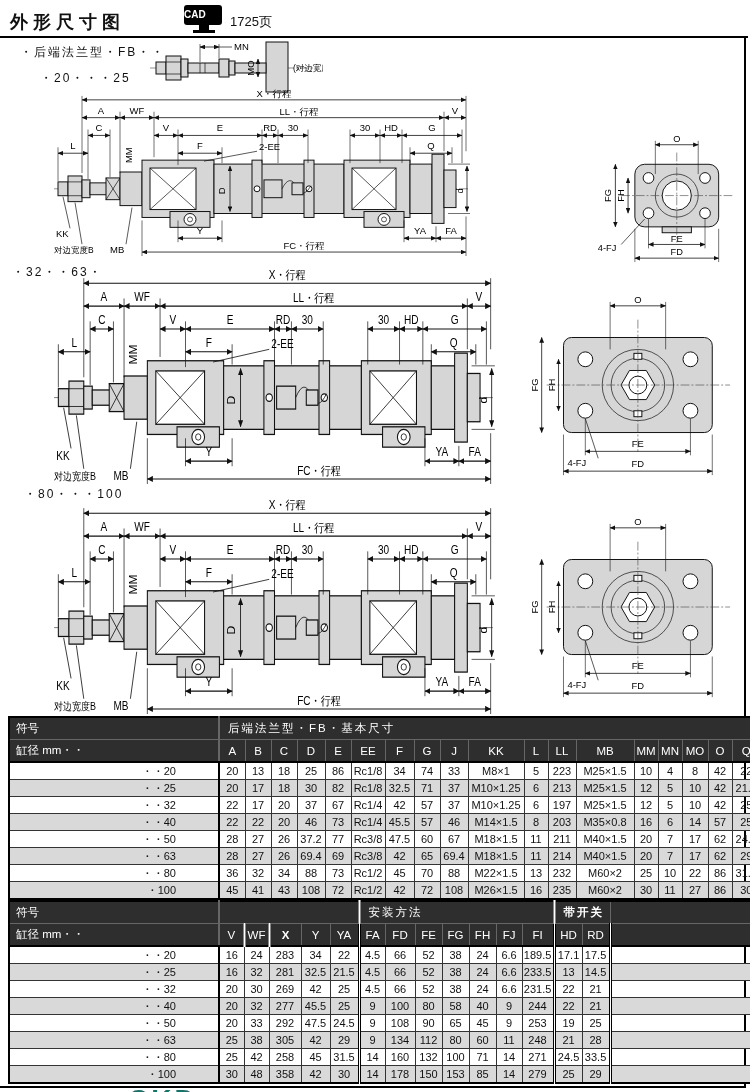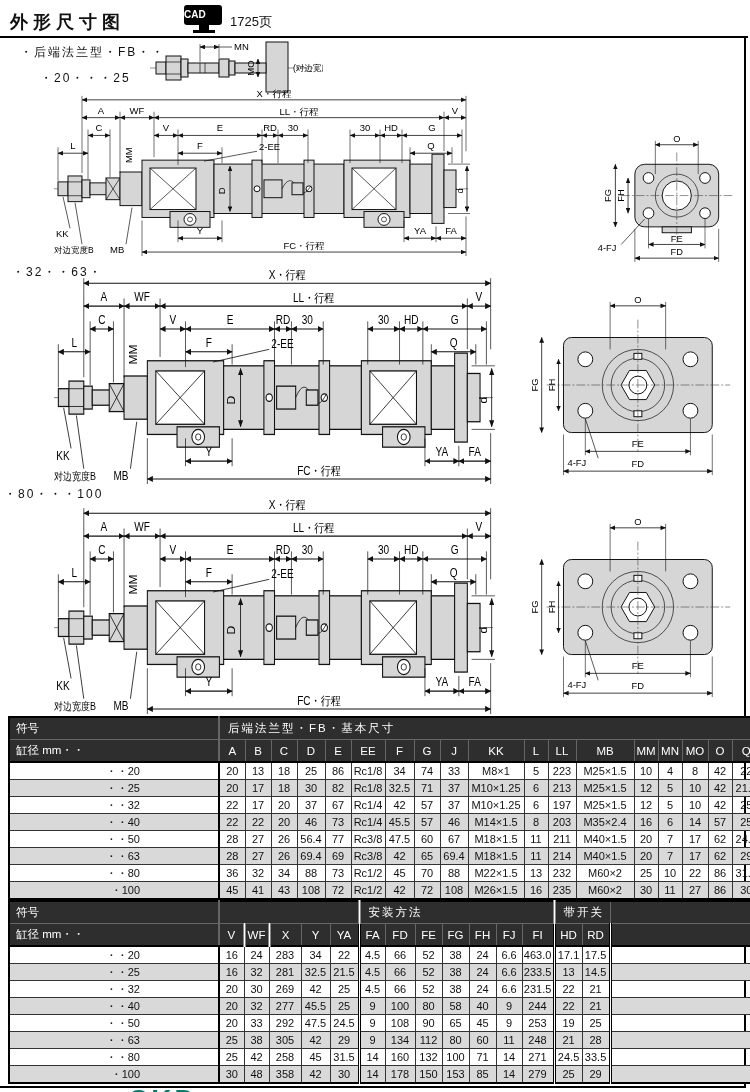--- a/index.html
+++ b/index.html
@@ -14,49 +14,49 @@
   #cadicon{top:5px;left:184px;width:40px;height:30px;}
   #cadscreen{width:38px;height:20px;background:#000;border-radius:3px;color:#fff;
              font-size:10px;font-weight:bold;text-align:left;line-height:20px;letter-spacing:0;}
   #cadstand{width:10px;height:5px;background:#000;margin:0 auto;}
   #cadbase{width:22px;height:3px;background:#000;margin:0 auto;}
   #cadpage{top:13px;left:230px;font-size:13px;}
   .seclabel{font-size:12px;letter-spacing:2px;}
   #sec1a{top:44px;left:12px;margin-left:8px;}
   #sec1b{top:70px;left:40px;}
   #sec2{top:264px;left:12px;}
-  #sec3{top:486px;left:4px;}
+  #sec3{top:486px;left:24px;}
   
   svg{overflow:visible;}
   svg text{font-family:"Liberation Sans",sans-serif;font-size:9.5px;fill:#000;}
   .sh{fill:#d6d6d6;stroke:#111;stroke-width:1;}
   .shw{fill:#fff;stroke:#111;stroke-width:1;}
   .il{stroke:#111;stroke-width:0.7;fill:none;}
   .dl{stroke:#111;stroke-width:0.8;marker-start:url(#ar);marker-end:url(#ar);}
   .xl{stroke:#111;stroke-width:0.6;}
   .cl{stroke:#444;stroke-width:0.6;stroke-dasharray:9 2 2 2;fill:none;}
   .ldr{stroke:#111;stroke-width:0.7;}
   .t8{font-size:8.5px;}
   
   #tables{top:716px;left:8px;width:748px;}
   table{border-collapse:collapse;table-layout:fixed;width:748px;}
   td,th{border:1px solid #333;font-size:11px;font-weight:normal;text-align:center;
         padding:0;height:16px;overflow:hidden;white-space:nowrap;}
   tr.hdr td{background:#2e2e2e;color:#fff;border-color:#666;height:21px;font-size:11.5px;}
   td.corner{text-align:left;padding-left:6px;border-right:2px solid #000;position:relative;}
   td.grouptitle{text-align:left;padding-left:8px;letter-spacing:2px;}
-  td.borecell{text-align:right;padding-right:78px;border-right:2px solid #000;}
+  td.borecell{text-align:right;padding-right:42px;border-right:2px solid #000;}
   tr.alt td{background:#d9d9d9;}
   table{border:2px solid #000;}
   tr.hdr2 td{border-bottom:2px solid #000;}
   #t2 td:nth-child(7){border-left:3px double #000;}
   #t2 td:nth-child(14){border-left:3px double #000;}
   #t2 td.filler{border-left:3px double #000;border-right:none;}
   #t2 tr.hdr td:nth-child(3){border-left:3px double #888;}
-  #t2 tr.hdr td:nth-child(4){border-left:3px double #888;}
+  #t2 tr.hdr td:nth-child(4){border-left:3px double #888;font-weight:bold;}
   #ckdlogo{top:1084px;left:128px;font-size:28px;font-weight:bold;color:#0f766e;letter-spacing:3px;}
 </style>
 </head>
 <body>
 
 <svg width="0" height="0" class="abs">
   <defs>
     <marker id="ar" markerWidth="7" markerHeight="6" refX="6.5" refY="3" orient="auto-start-reverse">
       <path d="M0,0L7,3L0,6z" fill="#111"></path>
     </marker>
@@ -456,33 +456,33 @@
           <td>20</td>
           <td>46</td>
           <td>73</td>
           <td>Rc1/4</td>
           <td>45.5</td>
           <td>57</td>
           <td>46</td>
           <td>M14×1.5</td>
           <td>8</td>
           <td>203</td>
-          <td>M35×2.4</td>
+          <td>M35×0.8</td>
           <td>16</td>
           <td>6</td>
           <td>14</td>
           <td>57</td>
           <td>25</td>
         </tr>
         <tr>
           <td class="borecell">・・50</td>
           <td>28</td>
           <td>27</td>
           <td>26</td>
-          <td>56.4</td>
+          <td>37.2</td>
           <td>77</td>
           <td>Rc3/8</td>
           <td>47.5</td>
           <td>60</td>
           <td>67</td>
           <td>M18×1.5</td>
           <td>11</td>
           <td>211</td>
           <td>M40×1.5</td>
           <td>20</td>
@@ -610,21 +610,21 @@
           <td>24</td>
           <td>283</td>
           <td>34</td>
           <td>22</td>
           <td>4.5</td>
           <td>66</td>
           <td>52</td>
           <td>38</td>
           <td>24</td>
           <td>6.6</td>
-          <td>463.0</td>
+          <td>189.5</td>
           <td>17.1</td>
           <td>17.5</td>
           <td class="filler"></td>
         </tr>
         <tr class="alt">
           <td class="borecell">・・25</td>
           <td>16</td>
           <td>32</td>
           <td>281</td>
           <td>32.5</td>

